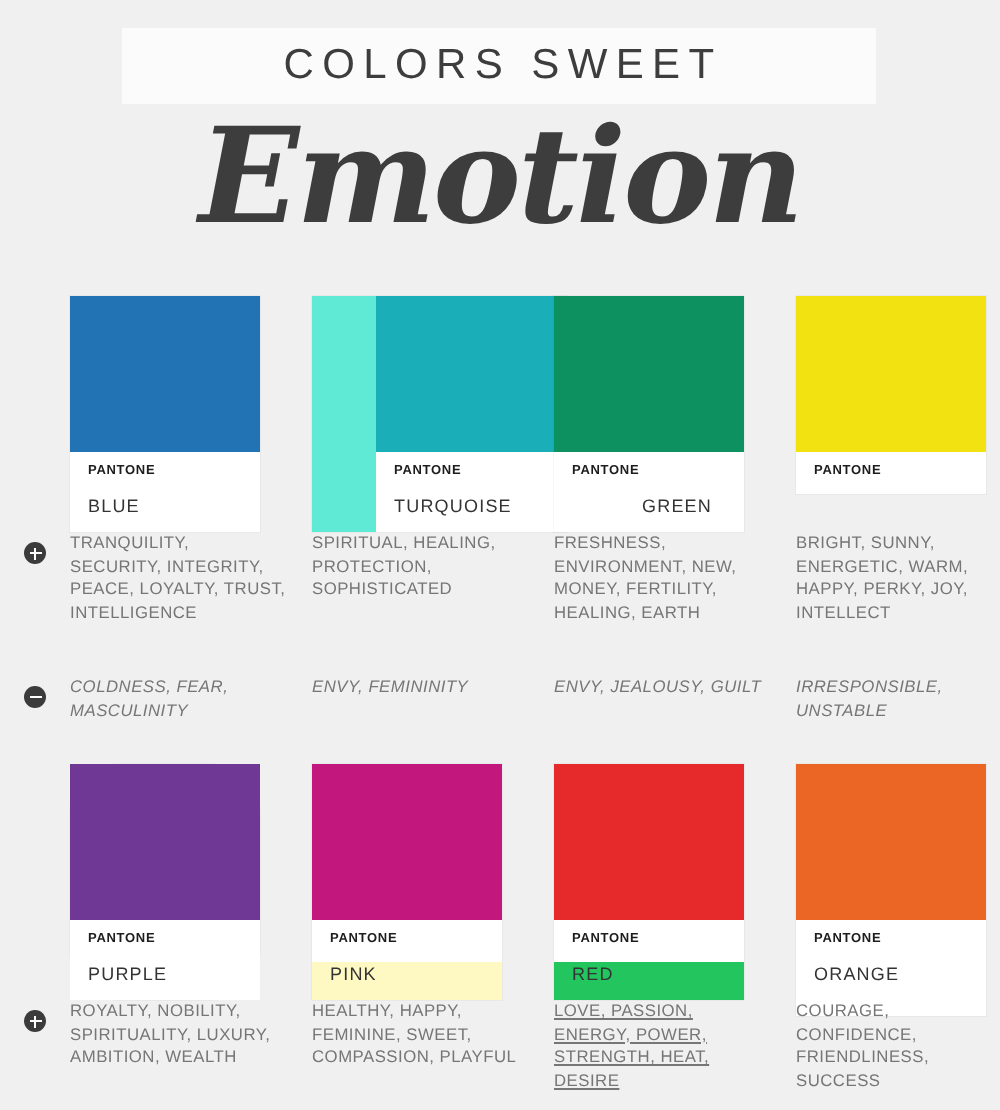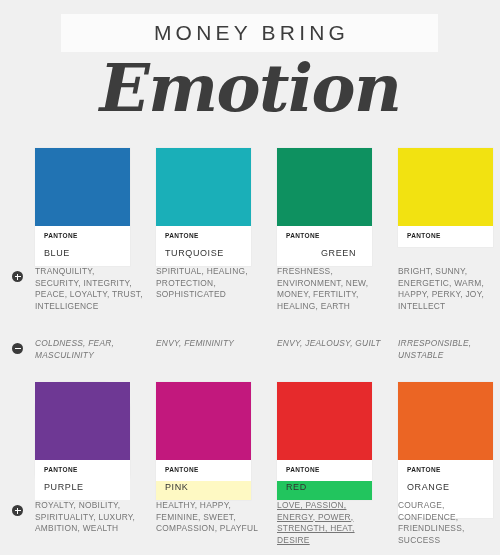--- a/index.html
+++ b/index.html
@@ -164,21 +164,21 @@
   }
   #icon-plus-1   { top: 123px; }
   #icon-minus-1  { top: 195px; }
   #icon-plus-2   { top: 123px; }
 </style>
 </head>
 <body style="background: rgb(240, 240, 240);">
 
 <div id="header">
   <div id="title-band" style="background: rgb(251, 251, 251);"></div>
-  <div id="title-kicker" style="color: rgb(61, 61, 61);">MONEY BRING</div>
+  <div id="title-kicker" style="color: rgb(61, 61, 61);">COLORS SWEET</div>
   <div id="title-script" style="color: rgb(61, 61, 61);">Emotion</div>
 </div>
 
 <div class="row" id="row-1">
 
   <span class="sign-icon plus" id="icon-plus-1" style="background: rgb(59, 59, 59);"></span>
   <span class="sign-icon minus" id="icon-minus-1" style="background: rgb(59, 59, 59);"></span>
 
   <div class="col col-0">
     <div class="card" style="background-color: rgb(255, 255, 255);">
@@ -186,21 +186,21 @@
       <div class="card-label" style="background-color: rgb(255, 255, 255);">
         <div class="pantone-word">PANTONE</div>
       </div>
       <div class="pantone-name" style="padding-bottom: 7px; background-color: rgb(255, 255, 255);">BLUE</div>
     </div>
     <div class="traits positive" style="color: rgb(118, 118, 118);">TRANQUILITY, SECURITY, INTEGRITY, PEACE, LOYALTY, TRUST, INTELLIGENCE</div>
     <div class="traits negative" style="color: rgb(118, 118, 118);">COLDNESS, FEAR, MASCULINITY</div>
   </div>
 
   <div class="col col-1">
-    <div class="card" style="background-color: #5eead4;">
+    <div class="card" style="background-color: #5eead4; padding-left: 32px;">
       <span class="swatch" style="background-color: rgb(26, 175, 184);"></span>
       <div class="card-label" style="background-color: rgb(255, 255, 255);">
         <div class="pantone-word">PANTONE</div>
       </div>
       <div class="pantone-name" style="padding-bottom: 7px; background-color: rgb(255, 255, 255);">TURQUOISE</div>
     </div>
     <div class="traits negative" style="color: rgb(118, 118, 118);">ENVY, FEMININITY</div>
     <div class="traits positive" style="color: rgb(118, 118, 118);">SPIRITUAL, HEALING, PROTECTION, SOPHISTICATED</div>
   </div>
 
@@ -264,17 +264,17 @@
     </div>
     <div class="traits positive" style="color: rgb(118, 118, 118); text-decoration: underline;">LOVE, PASSION, ENERGY, POWER, STRENGTH, HEAT, DESIRE</div>
   </div>
 
   <div class="col col-3">
     <div class="card" style="background-color: rgb(255, 255, 255);">
       <span class="swatch" style="background-color: rgb(235, 101, 36);"></span>
       <div class="card-label" style="background-color: rgb(255, 255, 255);">
         <div class="pantone-word">PANTONE</div>
       </div>
-      <div class="pantone-name" style="padding-bottom: 25px; background-color: rgb(255, 255, 255);">ORANGE</div>
+      <div class="pantone-name" style="padding-bottom: 15px; background-color: rgb(255, 255, 255);">ORANGE</div>
     </div>
     <div class="traits positive" style="color: rgb(118, 118, 118);">COURAGE, CONFIDENCE, FRIENDLINESS, SUCCESS</div>
   </div>
 </div>
 
 </body></html>

